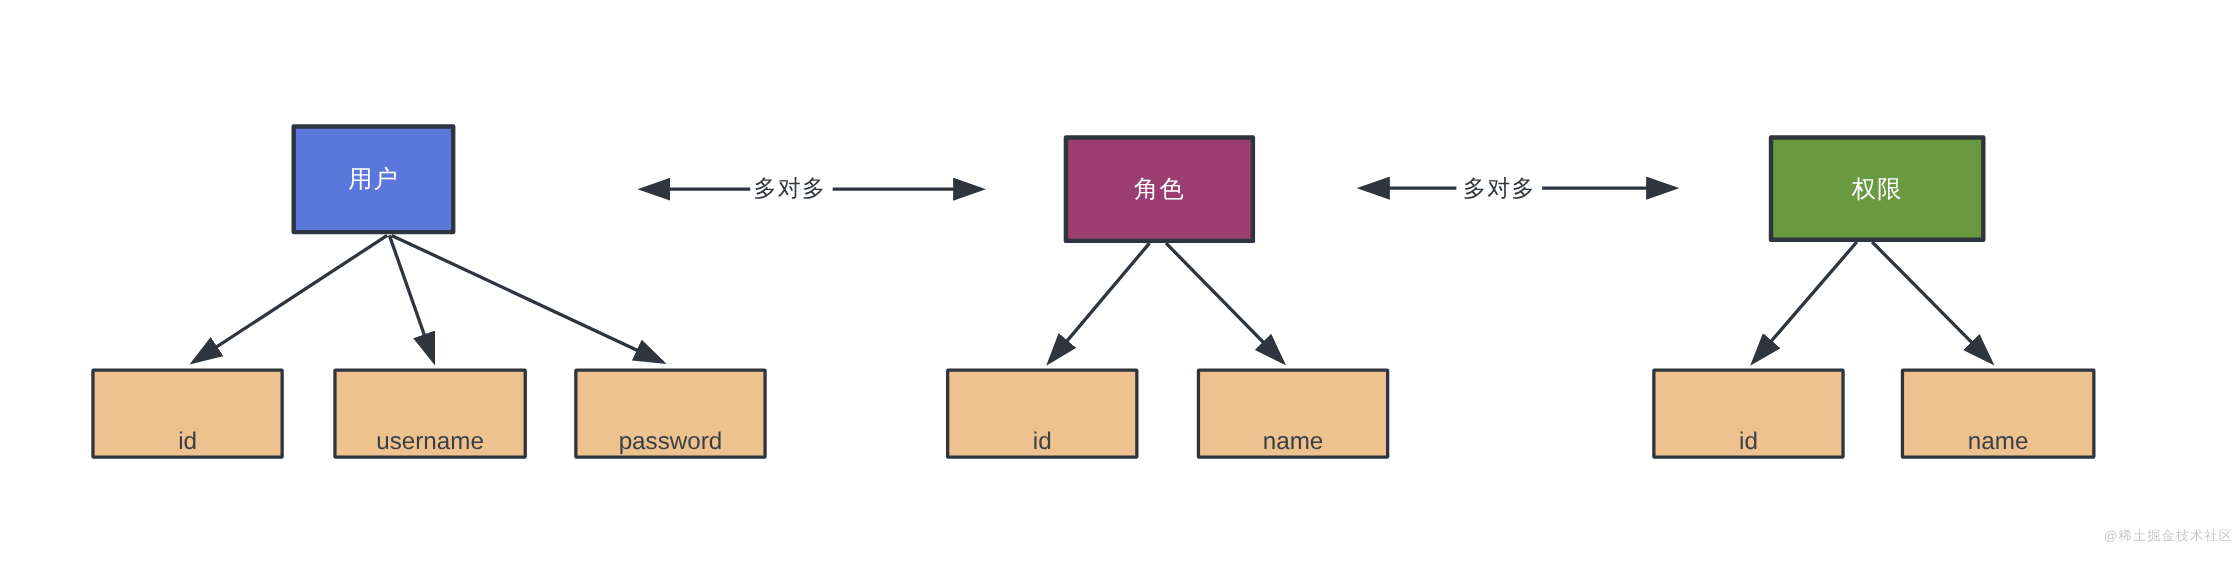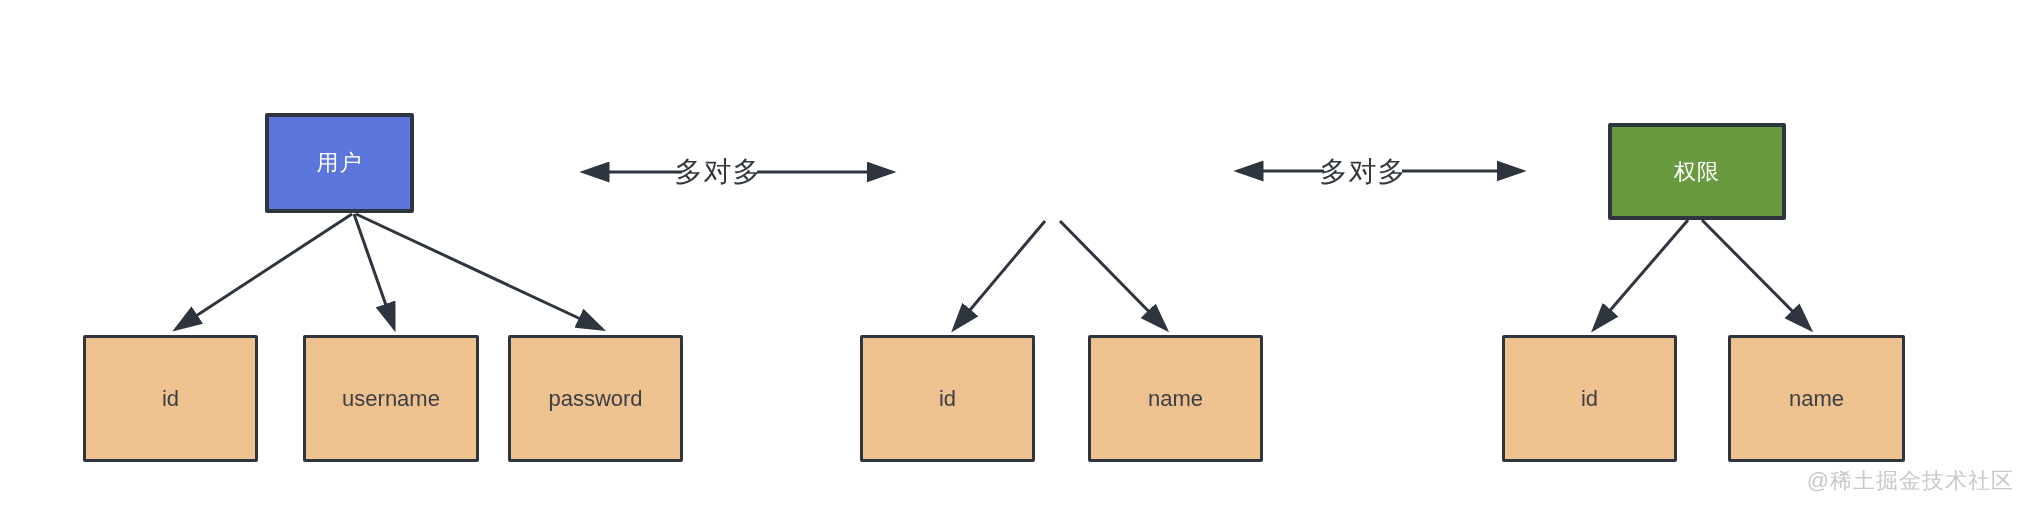--- a/index.html
+++ b/index.html
@@ -28,59 +28,59 @@
     border-radius: 2px;
     color: #ffffff;
     font-size: 22px;
     display: flex;
     align-items: center;
     justify-content: center;
     letter-spacing: 1px;
   }
   .entity-user     { left: 265px;  top: 113px; width: 149px; height: 100px; }
   .entity-role     { left: 967px;  top: 123px; width: 174px; height: 98px;  }
-  .entity-perm     { left: 1608px; top: 123px; width: 178px; height: 97px;  }
+  .entity-perm     { left: 1608px; top: 123px; width: 197px; height: 97px;  }
   .attr {
     position: absolute;
     box-sizing: border-box;
     border: 3px solid #2F353E;
     border-radius: 2px;
     background: #EEC28E;
     color: #3A3F47;
     font-size: 22px;
     display: flex;
-    align-items: center;
+    align-items: flex-end;
     justify-content: center;
     top: 335px;
-    height: 127px;
+    height: 82px;
   }
   .attr-user-id       { left: 83px;   width: 175px; }
   .attr-user-username { left: 303px;  width: 176px; }
-  .attr-user-password { left: 508px;  width: 175px; }
+  .attr-user-password { left: 522px;  width: 175px; }
   .attr-role-id       { left: 860px;  width: 175px; }
   .attr-role-name     { left: 1088px; width: 175px; }
   .attr-perm-id       { left: 1502px; width: 175px; }
   .attr-perm-name     { left: 1728px; width: 177px; }
   .rel-label {
     position: absolute;
     width: 140px;
     text-align: center;
-    font-size: 28px;
+    font-size: 21px;
     color: #33383F;
     top: 158px;
     line-height: 28px;
     letter-spacing: 1px;
   }
   .rel-label-1 { left: 648px;  }
   .rel-label-2 { left: 1293px; }
   .watermark {
     position: absolute;
-    right: 16px;
+    right: 0;
     bottom: 18px;
-    font-size: 22px;
+    font-size: 12px;
     color: #C9C9C9;
     letter-spacing: 1px;
   }
 </style>
 </head>
 <body>
 
 <div class="canvas">
 
   <svg class="edges" viewBox="0 0 2030 514">
@@ -106,20 +106,23 @@
     <line x1="584" y1="172" x2="682" y2="172" stroke="#2F353E" stroke-width="3" marker-start="url(#arrowL)"></line>
     <line x1="757" y1="172" x2="892" y2="172" stroke="#2F353E" stroke-width="3" marker-end="url(#arrowR)"></line>
 
     <line x1="1238" y1="171" x2="1324" y2="171" stroke="#2F353E" stroke-width="3" marker-start="url(#arrowL)"></line>
     <line x1="1402" y1="171" x2="1522" y2="171" stroke="#2F353E" stroke-width="3" marker-end="url(#arrowR)"></line>
   </svg>
 
   <div class="entity entity-user" style="background-color: rgb(92, 119, 220);">
     <span>用户</span>
   </div>
+  <div class="entity entity-role" style="background-color: rgb(156, 61, 113);">
+    <span>角色</span>
+  </div>
   <div class="entity entity-perm" style="background-color: rgb(106, 154, 64);">
     <span>权限</span>
   </div>
 
   <div class="attr attr-user-id">
     <span>id</span>
   </div>
   <div class="attr attr-user-username">
     <span>username</span>
   </div>

